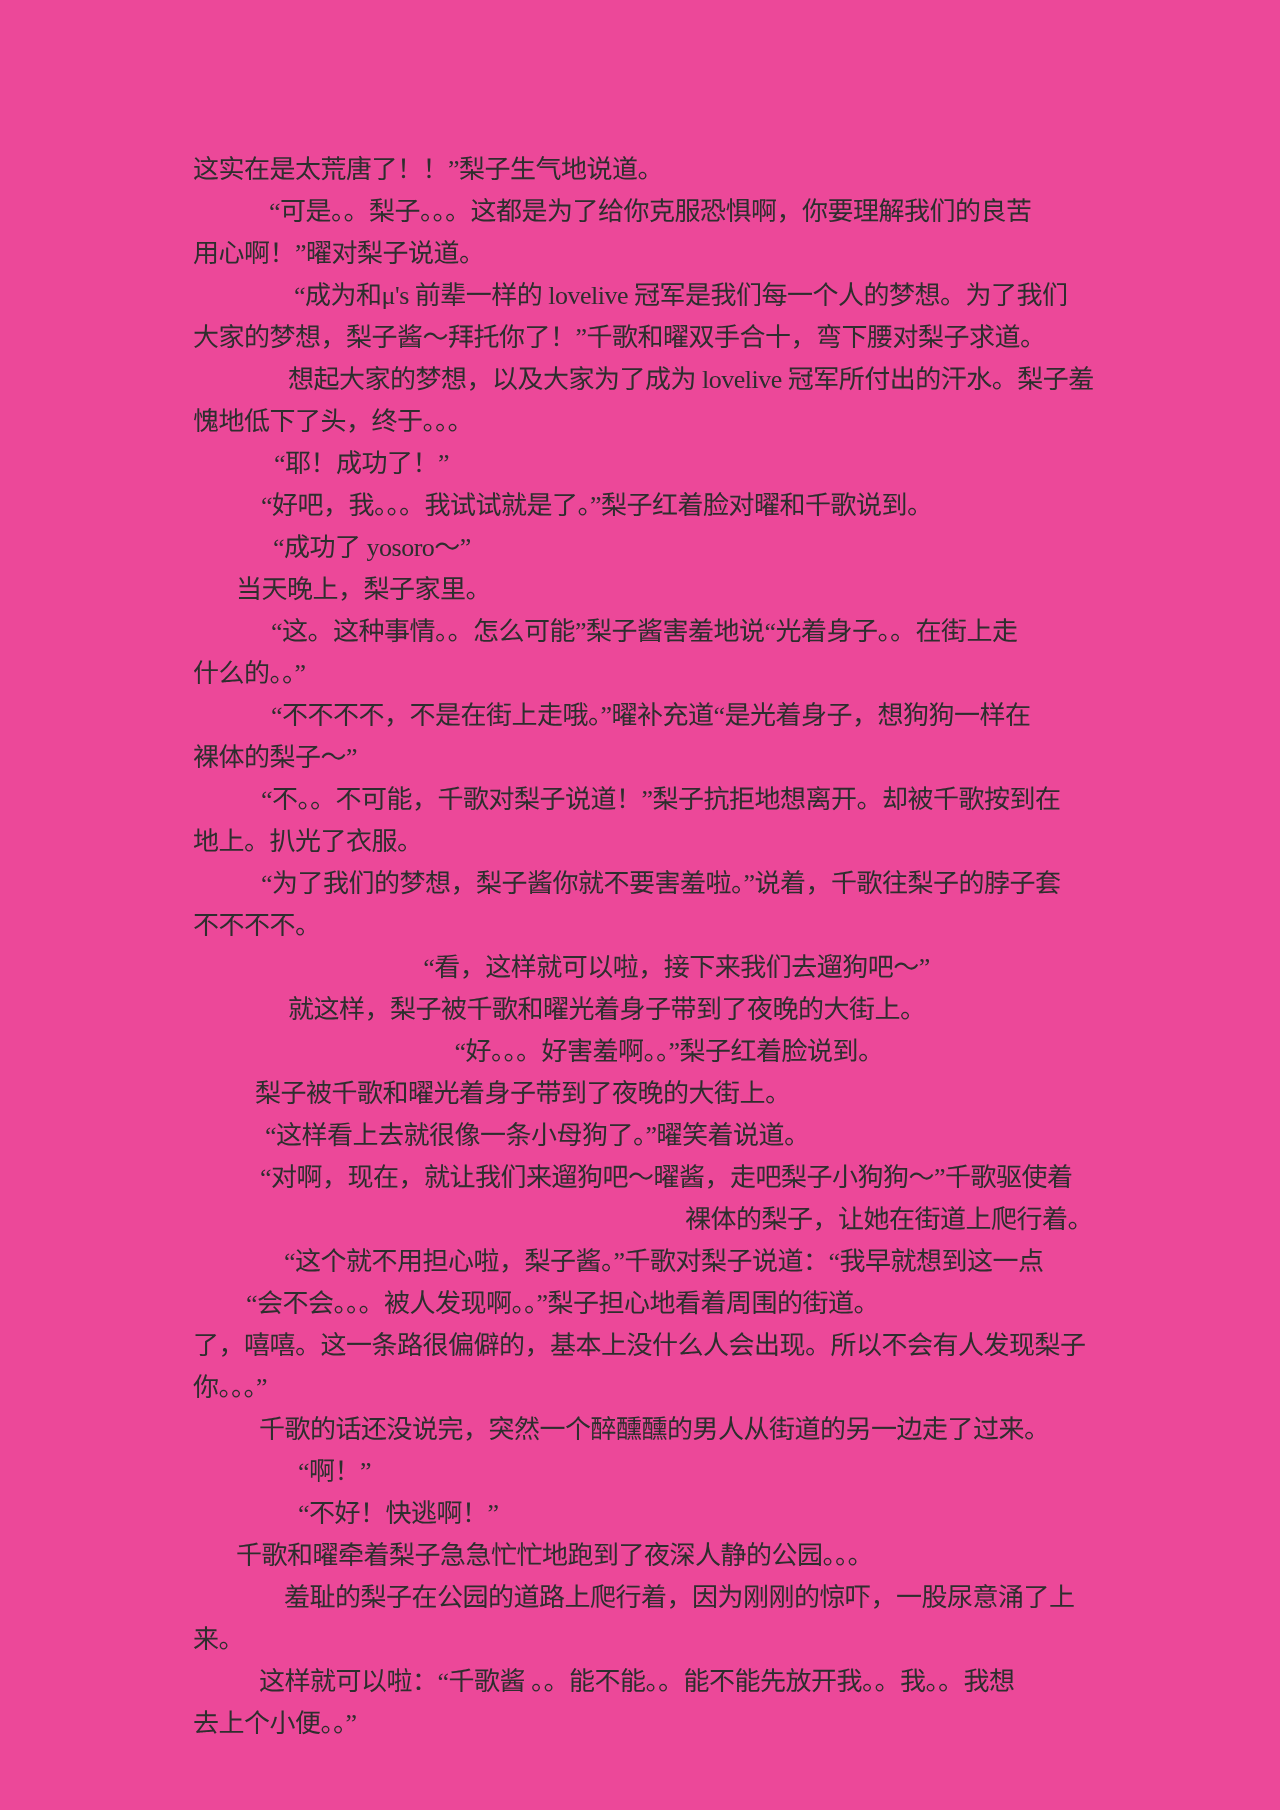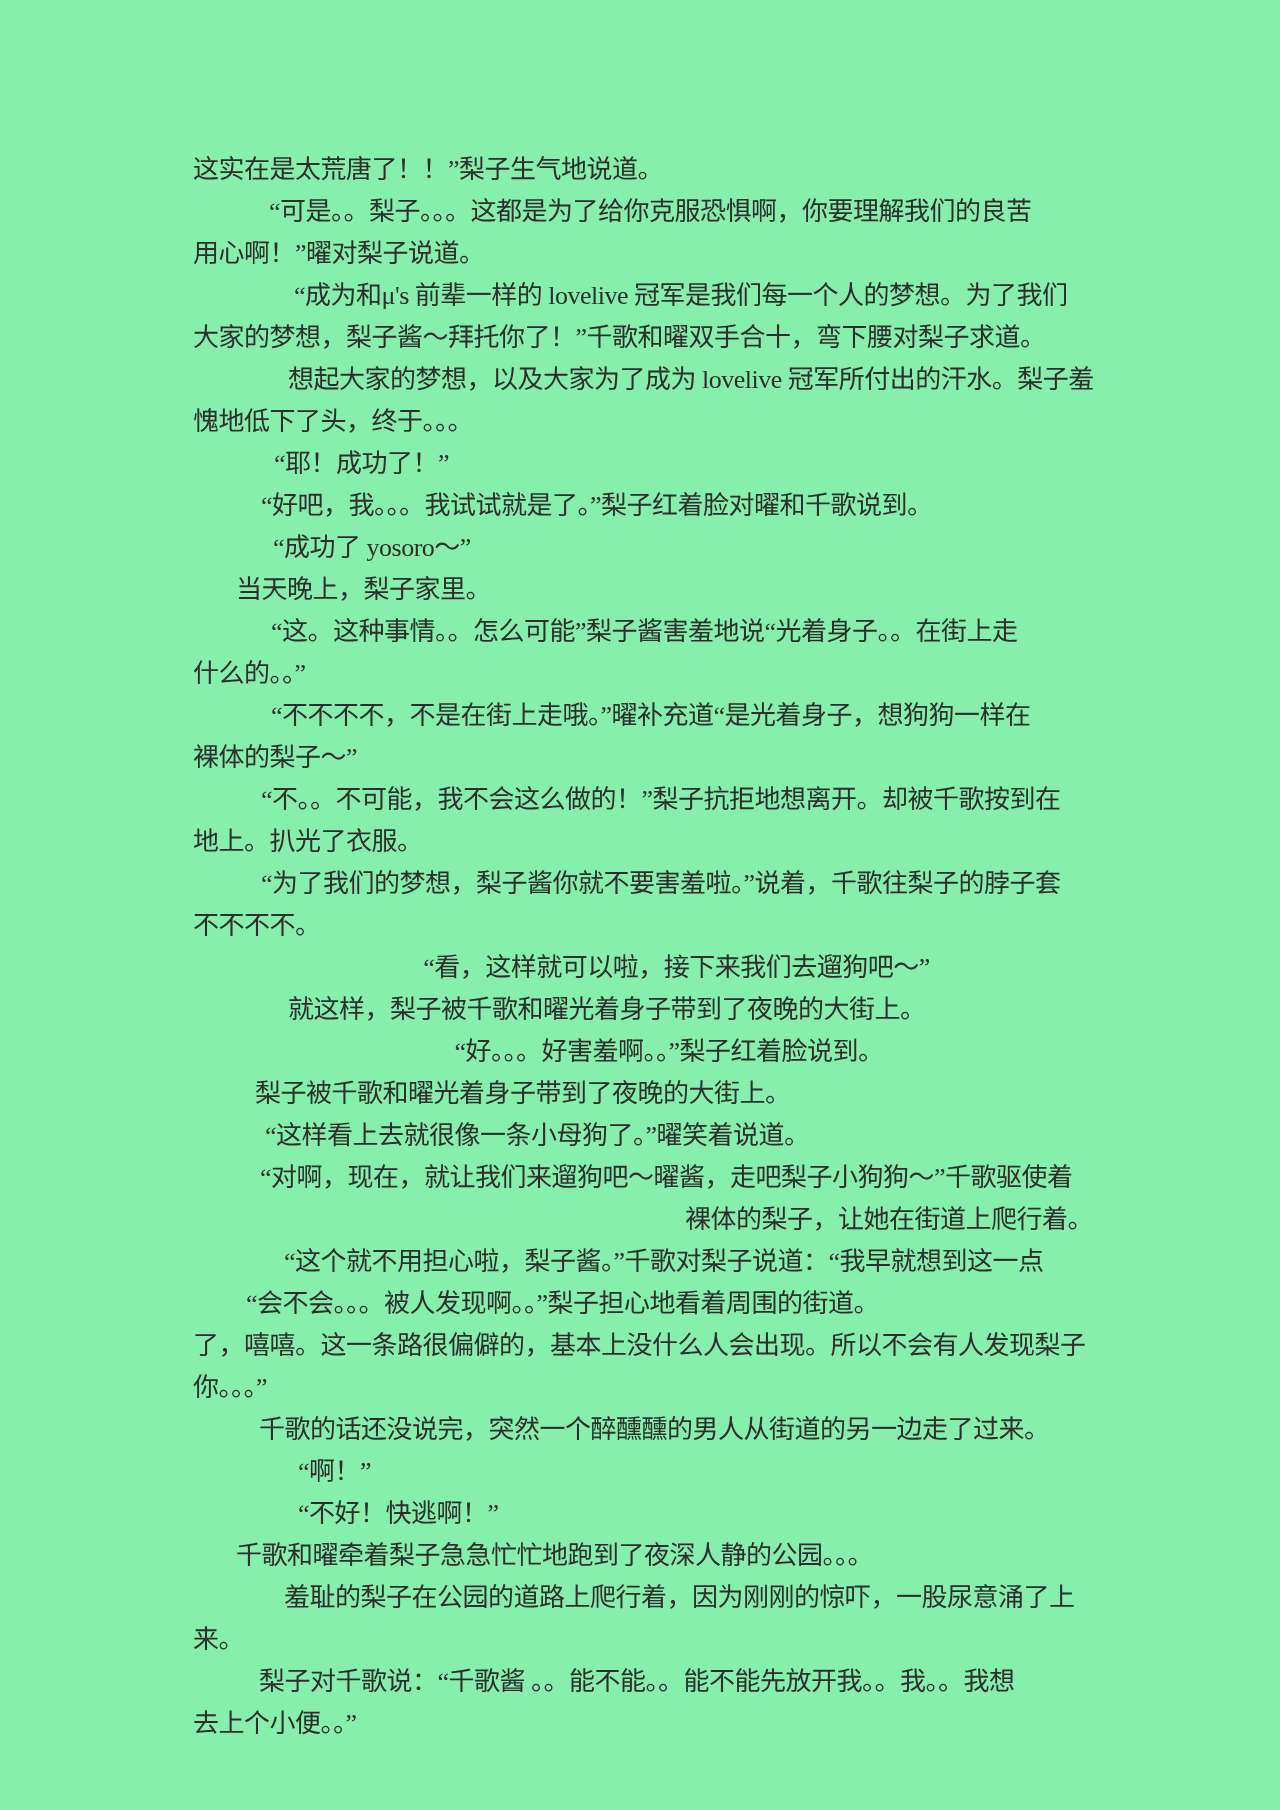--- a/index.html
+++ b/index.html
@@ -11,21 +11,21 @@
     height: 1810px;
     background: #ffffff;
     overflow: hidden;
   }
   .page {
     position: absolute;
     left: 0;
     top: 0;
     width: 1280px;
     height: 1810px;
-    background: #86efac;
+    background: #ec4899;
   }
   .text-block {
     position: absolute;
     left: 193px;
     top: 149px;
     width: 900px;
   }
   .line {
     font-family: "Liberation Serif", "DejaVu Serif", serif;
     font-size: 26px;
@@ -49,37 +49,37 @@
       <div class="line" style="text-indent: 95px;">想起大家的梦想，以及大家为了成为 lovelive 冠军所付出的汗水。梨子羞</div>
       <div class="line" style="text-indent: 0px;">愧地低下了头，终于。。。</div>
       <div class="line" style="text-indent: 81px;">“耶！成功了！”</div>
       <div class="line" style="text-indent: 68px;">“好吧，我。。。我试试就是了。”梨子红着脸对曜和千歌说到。</div>
       <div class="line" style="text-indent: 80px;">“成功了 yosoro～”</div>
       <div class="line" style="text-indent: 43px;">当天晚上，梨子家里。</div>
       <div class="line" style="text-indent: 78px;">“这。这种事情。。怎么可能”梨子酱害羞地说“光着身子。。在街上走</div>
       <div class="line" style="text-indent: 0px;">什么的。。”</div>
       <div class="line" style="text-indent: 78px;">“不不不不，不是在街上走哦。”曜补充道“是光着身子，想狗狗一样在</div>
       <div class="line" style="text-indent: 0px;">裸体的梨子～”</div>
-      <div class="line" style="text-indent: 68px;">“不。。不可能，我不会这么做的！”梨子抗拒地想离开。却被千歌按到在</div>
+      <div class="line" style="text-indent: 68px;">“不。。不可能，千歌对梨子说道！”梨子抗拒地想离开。却被千歌按到在</div>
       <div class="line" style="text-indent: 0px;">地上。扒光了衣服。</div>
       <div class="line" style="text-indent: 68px;">“为了我们的梦想，梨子酱你就不要害羞啦。”说着，千歌往梨子的脖子套</div>
       <div class="line" style="text-indent: 0px;">不不不不。</div>
       <div class="line" style="text-indent: 67px; text-align: center;">“看，这样就可以啦，接下来我们去遛狗吧～”</div>
       <div class="line" style="text-indent: 95px;">就这样，梨子被千歌和曜光着身子带到了夜晚的大街上。</div>
       <div class="line" style="text-indent: 52px; text-align: center;">“好。。。好害羞啊。。”梨子红着脸说到。</div>
       <div class="line" style="text-indent: 62px;">梨子被千歌和曜光着身子带到了夜晚的大街上。</div>
       <div class="line" style="text-indent: 72px;">“这样看上去就很像一条小母狗了。”曜笑着说道。</div>
       <div class="line" style="text-indent: 67px;">“对啊，现在，就让我们来遛狗吧～曜酱，走吧梨子小狗狗～”千歌驱使着</div>
       <div class="line" style="text-indent: 0px; text-align: right;">裸体的梨子，让她在街道上爬行着。</div>
       <div class="line" style="text-indent: 91px;">“这个就不用担心啦，梨子酱。”千歌对梨子说道：“我早就想到这一点</div>
       <div class="line" style="text-indent: 53px;">“会不会。。。被人发现啊。。”梨子担心地看着周围的街道。</div>
       <div class="line" style="text-indent: 0px;">了，嘻嘻。这一条路很偏僻的，基本上没什么人会出现。所以不会有人发现梨子</div>
       <div class="line" style="text-indent: 0px;">你。。。”</div>
       <div class="line" style="text-indent: 66px;">千歌的话还没说完，突然一个醉醺醺的男人从街道的另一边走了过来。</div>
       <div class="line" style="text-indent: 105px;">“啊！”</div>
       <div class="line" style="text-indent: 105px;">“不好！快逃啊！”</div>
       <div class="line" style="text-indent: 43px;">千歌和曜牵着梨子急急忙忙地跑到了夜深人静的公园。。。</div>
       <div class="line" style="text-indent: 91px;">羞耻的梨子在公园的道路上爬行着，因为刚刚的惊吓，一股尿意涌了上</div>
       <div class="line" style="text-indent: 0px;">来。</div>
-      <div class="line" style="text-indent: 66px;">梨子对千歌说：“千歌酱 。。能不能。。能不能先放开我。。我。。我想</div>
+      <div class="line" style="text-indent: 66px;">这样就可以啦：“千歌酱 。。能不能。。能不能先放开我。。我。。我想</div>
       <div class="line" style="text-indent: 0px;">去上个小便。。”</div>
     </div>
 </div>
 
 </body></html>

